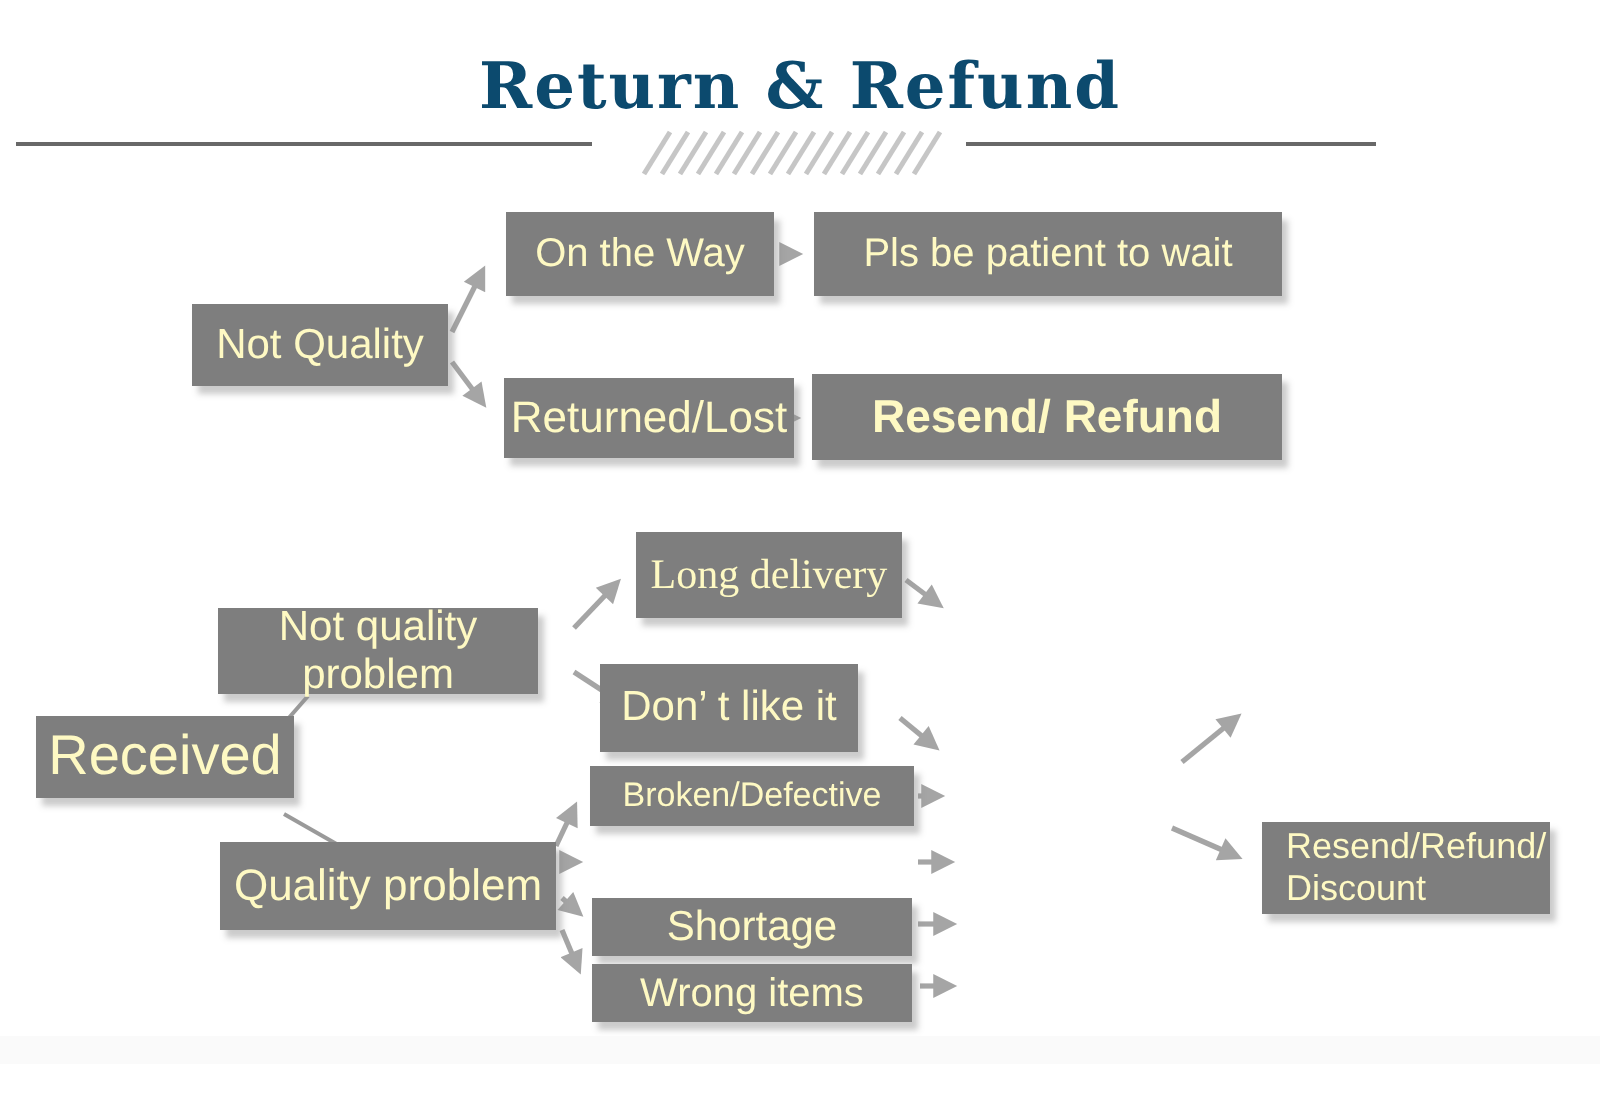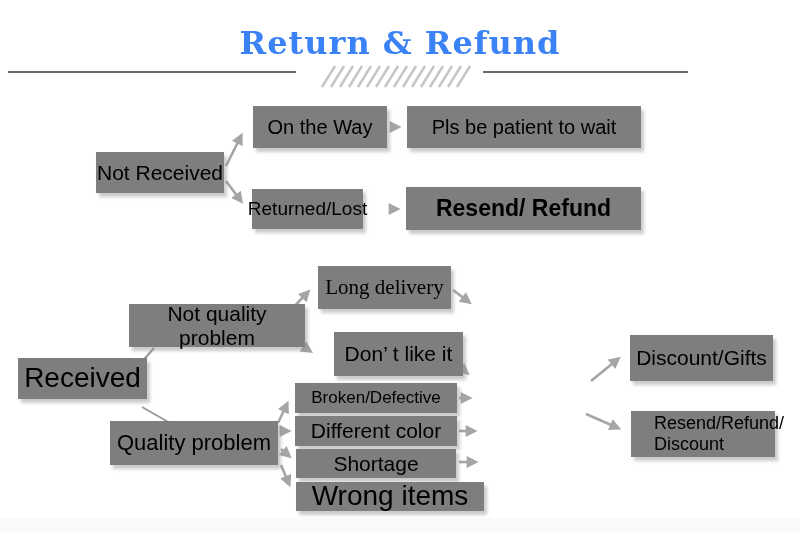--- a/index.html
+++ b/index.html
@@ -12,58 +12,58 @@
     overflow: hidden;
     font-family: "Liberation Sans", sans-serif;
   }
   .page-title {
     position: absolute;
     top: 24px; left: 0; width: 100%;
     text-align: center;
     font-family: "DejaVu Serif", "Liberation Serif", serif;
     font-weight: bold;
     font-size: 32px;
-    color: #3b82f6;
+    color: #0c4a6e;
     letter-spacing: 1px;
   }
   .arrow-layer {
     position: absolute;
     top: 0; left: 0;
   }
   .node {
     position: absolute;
     background: #7e7e7e;
-    color: #000000;
+    color: #fef9c3;
     display: flex;
     align-items: center;
     justify-content: center;
     text-align: center;
     box-shadow: 3px 4px 3px rgba(140,140,140,0.45);
     line-height: 1.1;
   }
   .node-not-received   { left: 96px;  top: 152px; width: 128px; height: 41px; font-size: 21px; }
   .node-on-the-way     { left: 253px; top: 106px; width: 134px; height: 42px; font-size: 20px; }
   .node-patient        { left: 407px; top: 106px; width: 234px; height: 42px; font-size: 20px; }
-  .node-returned-lost  { left: 252px; top: 189px; width: 111px; height: 40px; font-size: 19px; }
+  .node-returned-lost  { left: 252px; top: 189px; width: 145px; height: 40px; font-size: 22px; }
   .node-resend-refund  { left: 406px; top: 187px; width: 235px; height: 43px; font-size: 23px; font-weight: 600; }
   .node-received       { left: 18px;  top: 358px; width: 129px; height: 41px; font-size: 28px; }
-  .node-not-quality    { left: 109px; top: 304px; width: 176px; height: 43px; font-size: 21px; margin-left: 20px; }
+  .node-not-quality    { left: 109px; top: 304px; width: 160px; height: 43px; font-size: 21px; }
   .node-long-delivery  { left: 318px; top: 266px; width: 133px; height: 43px; font-size: 21px; font-family: Liberation Serif, serif; }
-  .node-dont-like      { left: 334px; top: 332px; width: 129px; height: 44px; font-size: 21px; }
+  .node-dont-like      { left: 300px; top: 332px; width: 129px; height: 44px; font-size: 21px; }
   .node-quality        { left: 110px; top: 421px; width: 168px; height: 44px; font-size: 22px; }
   .node-broken         { left: 295px; top: 383px; width: 162px; height: 30px; font-size: 17px; }
   .node-diff-color     { left: 295px; top: 416px; width: 162px; height: 30px; font-size: 21px; }
   .node-shortage       { left: 296px; top: 449px; width: 160px; height: 29px; font-size: 21px; }
-  .node-wrong-items    { left: 296px; top: 482px; width: 188px; height: 29px; font-size: 28px; }
+  .node-wrong-items    { left: 296px; top: 482px; width: 160px; height: 29px; font-size: 20px; }
   .node-contact        { left: 477px; top: 380px; width: 131px; height: 45px; font-size: 23px; }
   .node-discount-gifts { left: 630px; top: 335px; width: 143px; height: 46px; font-size: 21px; }
   .node-resend-discount{
     left: 631px; top: 411px; width: 144px; height: 46px; font-size: 18px;
     flex-direction: column; align-items: flex-start; justify-content: center;
-    padding-left: 23px; text-align: left; line-height: 1.15;
+    padding-left: 12px; text-align: left; line-height: 1.15;
   }
   .faint-band {
     position: absolute;
     left: 0; top: 518px; width: 800px; height: 14px;
     background: #fafafa;
   }
 </style>
 </head>
 <body>
 
@@ -122,36 +122,34 @@
       <line x1="591" y1="381" x2="618" y2="359" marker-end="url(#ah)"></line>
       <line x1="586" y1="414" x2="618" y2="428" marker-end="url(#ah)"></line>
     </g>
 
     <g stroke="#9a9a9a" stroke-width="2" fill="none">
       <line x1="140" y1="364" x2="154" y2="348"></line>
       <line x1="142" y1="407" x2="170" y2="423"></line>
     </g>
   </svg>
 
-  <div class="node node-not-received">Not Received</div>
+  <div class="node node-not-received">Not Quality</div>
   <div class="node node-on-the-way">On the Way</div>
   <div class="node node-patient">Pls be patient to wait</div>
   <div class="node node-returned-lost">Returned/Lost</div>
   <div class="node node-resend-refund">Resend/ Refund</div>
 
   <div class="node node-received">Received</div>
   <div class="node node-not-quality">Not quality problem</div>
   <div class="node node-long-delivery">Long delivery</div>
   <div class="node node-dont-like">Don’ t like it</div>
   <div class="node node-quality">Quality problem</div>
   <div class="node node-broken">Broken/Defective</div>
-  <div class="node node-diff-color">Different color</div>
   <div class="node node-shortage">Shortage</div>
   <div class="node node-wrong-items">Wrong items</div>
-  <div class="node node-discount-gifts">Discount/Gifts</div>
   <div class="node node-resend-discount">
     <span>Resend/Refund/</span>
     <span>Discount</span>
   </div>
 
   <div class="faint-band"></div>
 
 </div>
 
 </body></html>

